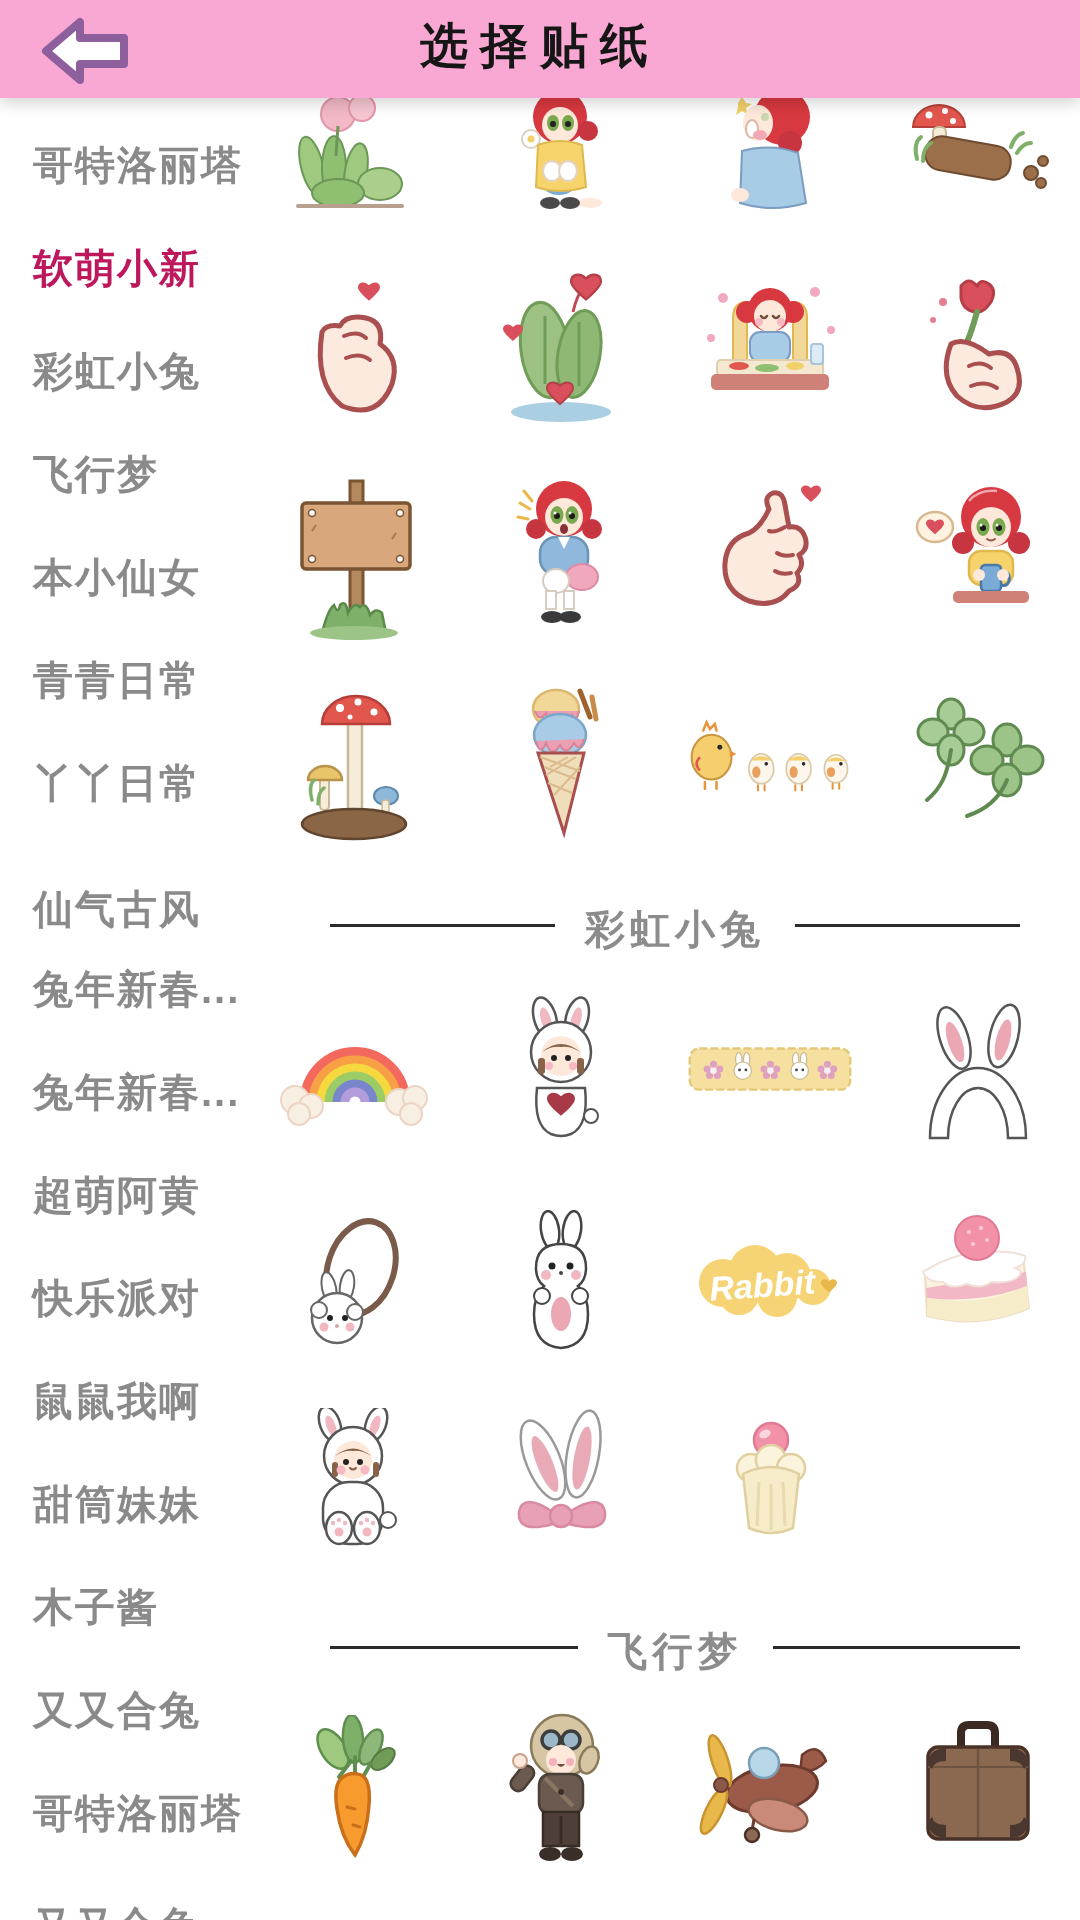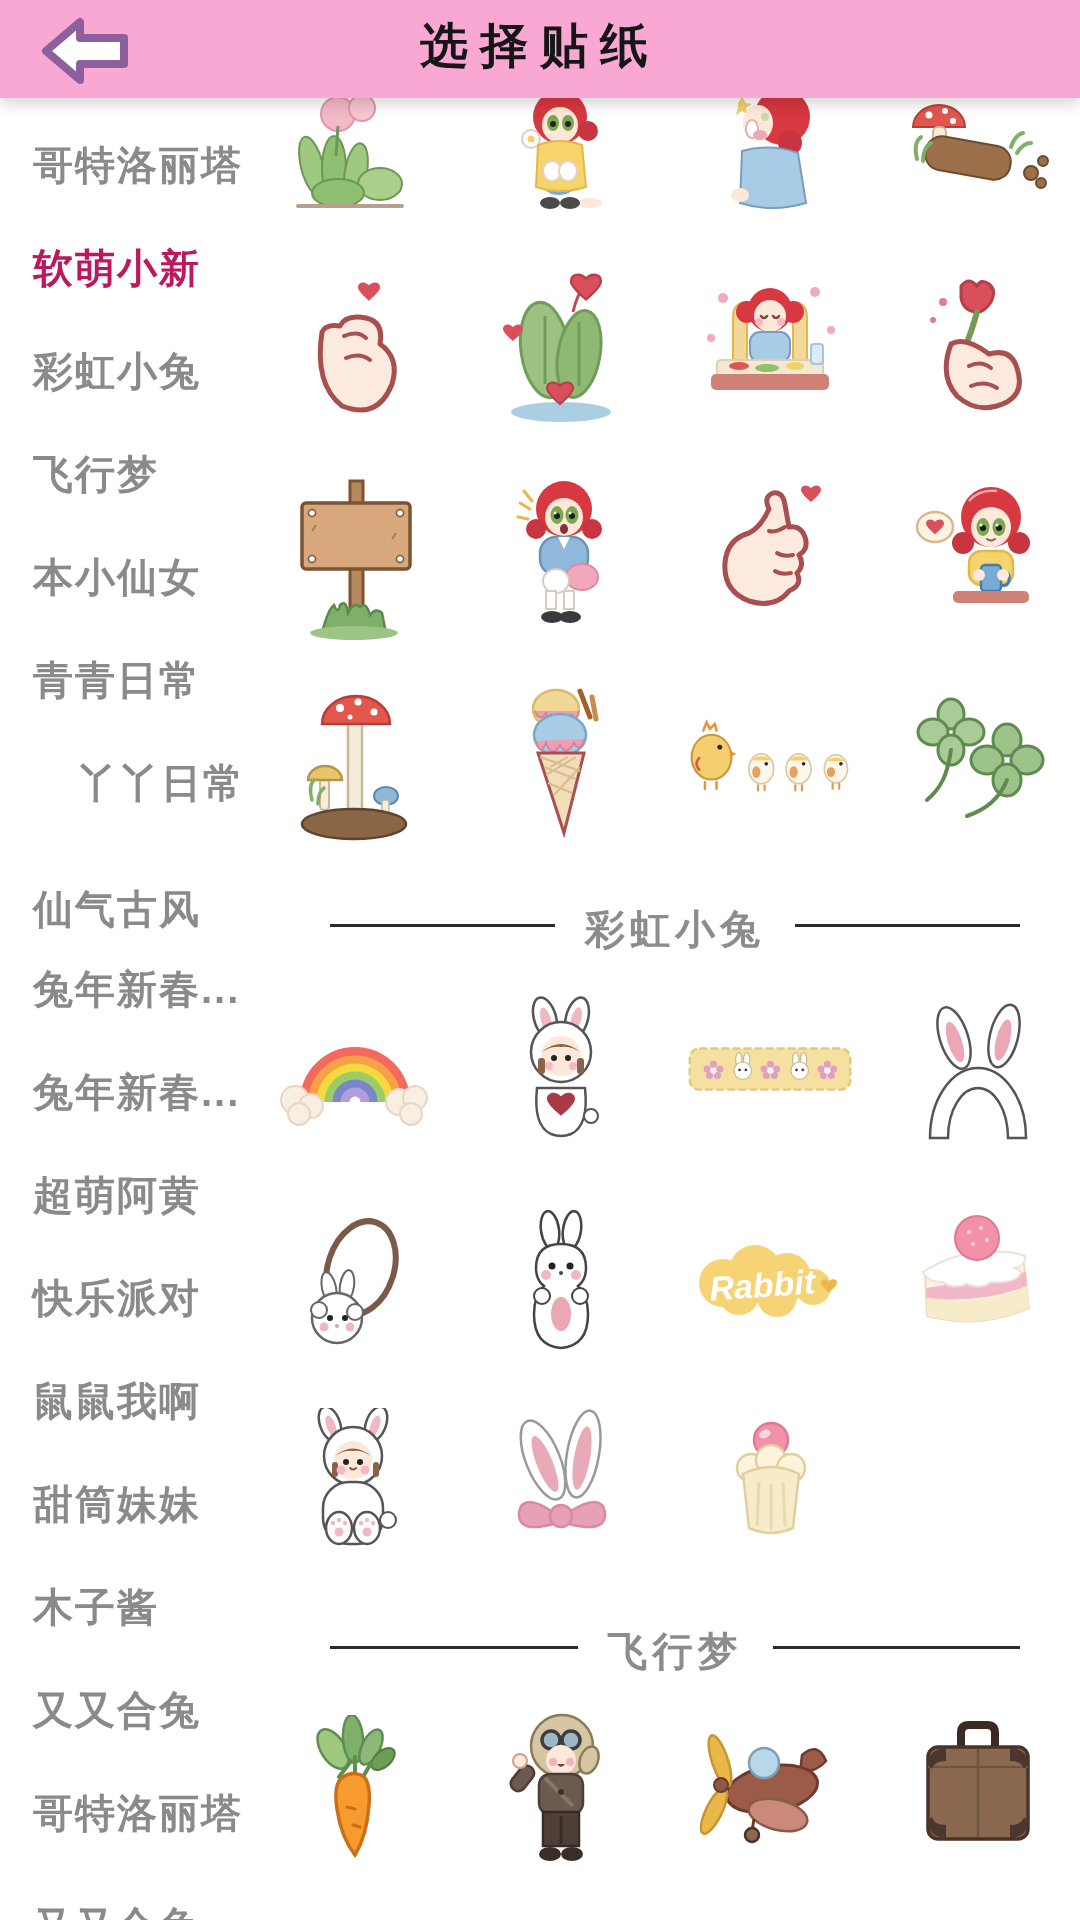--- a/index.html
+++ b/index.html
@@ -29,21 +29,21 @@
 
 <div class="screen">
 
   <div id="sidebar">
       <div class="sidebar-item" style="top: 142px;">哥特洛丽塔</div>
       <div class="sidebar-item selected" style="top: 245px;">软萌小新</div>
       <div class="sidebar-item" style="top: 348px;">彩虹小兔</div>
       <div class="sidebar-item" style="top: 451px;">飞行梦</div>
       <div class="sidebar-item" style="top: 554px;">本小仙女</div>
       <div class="sidebar-item" style="top: 657px;">青青日常</div>
-      <div class="sidebar-item" style="top: 760px; margin-left: 44px;">丫丫日常</div>
+      <div class="sidebar-item" style="top: 760px;">丫丫日常</div>
       <div class="sidebar-item" style="top: 886px;">仙气古风</div>
       <div class="sidebar-item" style="top: 966px;">兔年新春...</div>
       <div class="sidebar-item" style="top: 1069px;">兔年新春...</div>
       <div class="sidebar-item" style="top: 1172px;">超萌阿黄</div>
       <div class="sidebar-item" style="top: 1275px;">快乐派对</div>
       <div class="sidebar-item" style="top: 1378px;">鼠鼠我啊</div>
       <div class="sidebar-item" style="top: 1481px;">甜筒妹妹</div>
       <div class="sidebar-item" style="top: 1584px;">木子酱</div>
       <div class="sidebar-item" style="top: 1687px;">又又合兔</div>
       <div class="sidebar-item" style="top: 1790px;">哥特洛丽塔</div>

